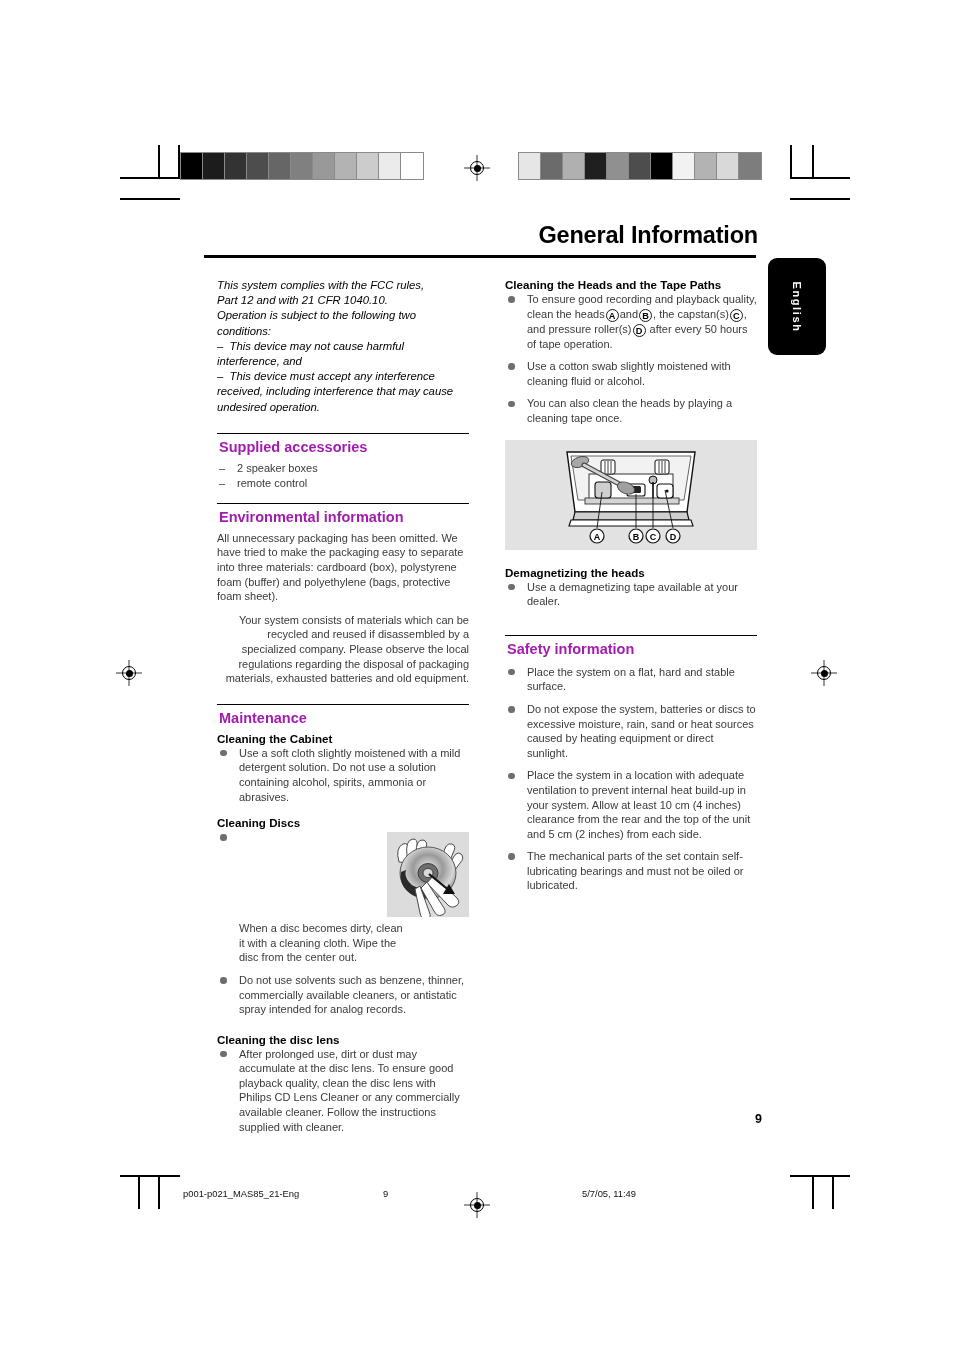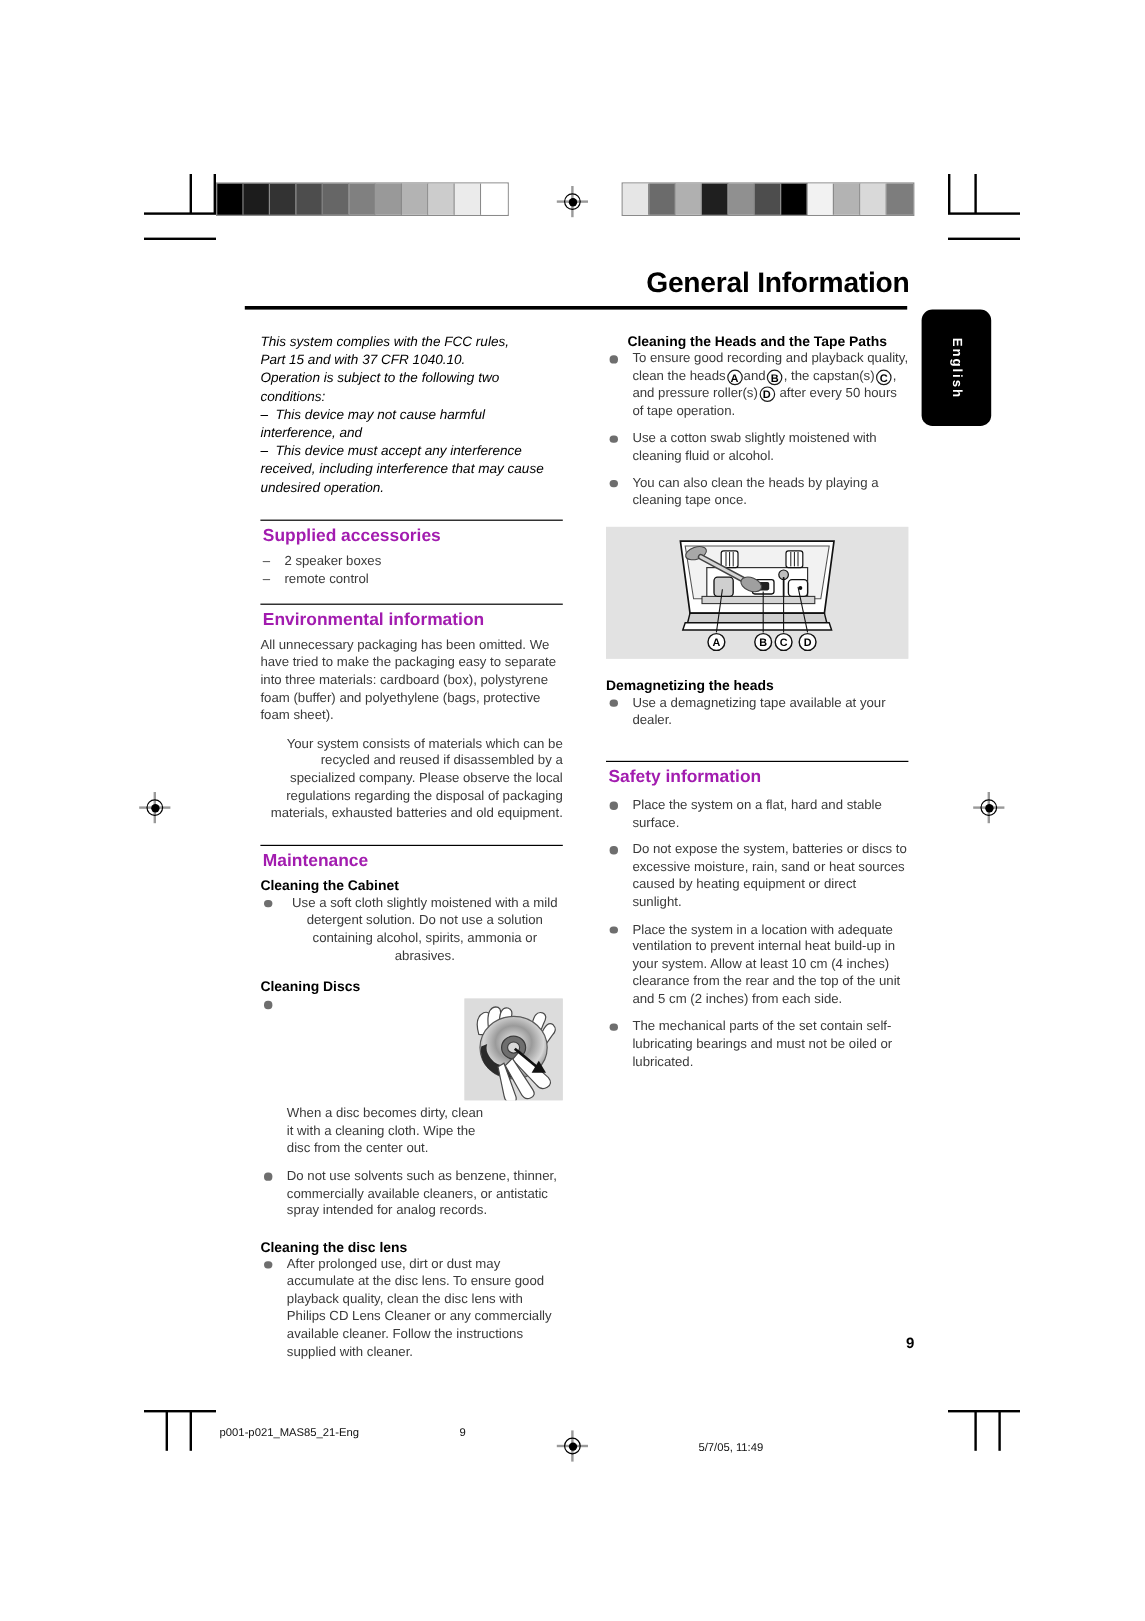--- a/index.html
+++ b/index.html
@@ -211,41 +211,41 @@
 <div id="header-rule"></div>
 
 <div id="language-tab">
   <span class="lbl">English</span>
 </div>
 
 <div class="col" id="col-left">
 
   <div class="fcc">
     <span>This system complies with the FCC rules,</span><br>
-    <span>Part 15 and with 37 CFR 1040.10.</span><br>
+    <span>Part 12 and with 21 CFR 1040.10.</span><br>
     <span>Operation is subject to the following two</span><br>
     <span>conditions:</span><br>
     <span class="dash">–</span>&nbsp;&nbsp;<span>This device may not cause harmful interference, and</span><br>
     <span class="dash">–</span>&nbsp;&nbsp;<span>This device must accept any interference received, including interference that may cause undesired operation.</span>
   </div>
 
   <h2 class="sect"><span class="pad">Supplied accessories</span></h2>
   <ul class="dash">
     <li>2 speaker boxes</li>
     <li>remote control</li>
   </ul>
 
   <h2 class="sect"><span class="pad">Environmental information</span></h2>
   <p class="body">All unnecessary packaging has been omitted. We have tried to make the packaging easy to separate into three materials: cardboard (box), polystyrene foam (buffer) and polyethylene (bags, protective foam sheet).</p>
   <p class="body" style="margin-bottom:18px;text-align:right;">Your system consists of materials which can be recycled and reused if disassembled by a specialized company. Please observe the local regulations regarding the disposal of packaging materials, exhausted batteries and old equipment.</p>
 
   <h2 class="sect"><span class="pad">Maintenance</span></h2>
 
   <h3 class="sub" style="margin-top:2px;">Cleaning the Cabinet</h3>
-  <ul class="bullets" style="margin-bottom:4px;text-align:center;">
+  <ul class="bullets" style="margin-bottom:4px;">
     <li><span class="bul"></span><span>Use a soft cloth slightly moistened with a mild detergent solution. Do not use a solution containing alcohol, spirits, ammonia or abrasives.</span></li>
   </ul>
 
   <h3 class="sub">Cleaning Discs</h3>
 
   <div id="disc-figure">
     <svg viewBox="0 0 82 85" width="82" height="85" aria-hidden="true">
       <defs>
         <radialGradient id="discg" cx="50%" cy="42%" r="60%">
           <stop offset="0%" stop-color="#f2f2f2"></stop>
@@ -290,21 +290,21 @@
   <div style="clear:both;"></div>
 
   <h3 class="sub">Cleaning the disc lens</h3>
   <ul class="bullets">
     <li><span class="bul"></span><span>After prolonged use, dirt or dust may accumulate at the disc lens. To ensure good playback quality, clean the disc lens with Philips CD Lens Cleaner or any commercially available cleaner. Follow the instructions supplied with cleaner.</span></li>
   </ul>
 </div>
 
 <div class="col" id="col-right">
 
-  <h3 class="sub" style="margin-top:0;text-align:center;">Cleaning the Heads and the Tape Paths</h3>
+  <h3 class="sub" style="margin-top:0;">Cleaning the Heads and the Tape Paths</h3>
   <ul class="bullets">
     <li>
       <span class="bul"></span>
       <span>To ensure good recording and playback quality,</span>
       <span>clean the heads</span><span class="circletag">A</span><span>and</span><span class="circletag">B</span><span>, the capstan(s)</span><span class="circletag">C</span><span>,</span>
       <span>and pressure roller(s)</span><span class="circletag">D</span>
       <span>after every 50 hours of tape operation.</span>
     </li>
     <li><span class="bul"></span><span>Use a cotton swab slightly moistened with cleaning fluid or alcohol.</span></li>
     <li><span class="bul"></span><span>You can also clean the heads by playing a cleaning tape once.</span></li>
@@ -386,14 +386,14 @@
     <li><span class="bul"></span><span>Place the system in a location with adequate ventilation to prevent internal heat build-up in your system.  Allow at least 10 cm (4 inches) clearance from the rear and the top of the unit and 5 cm (2 inches) from each side.</span></li>
     <li><span class="bul"></span><span>The mechanical parts of the set contain self-lubricating bearings and must not be oiled or lubricated.</span></li>
   </ul>
 </div>
 
 <div id="page-number">9</div>
 
 <div id="footer">
   <span class="ftxt" style="left:183px; top:3px;">p001-p021_MAS85_21-Eng</span>
   <span class="ftxt" style="left:383px; top:3px;">9</span>
-  <span class="ftxt" style="left:582px; top:15px;">5/7/05, 11:49</span>
+  <span class="ftxt" style="left:582px; top:3px;">5/7/05, 11:49</span>
 </div>
 
 </body></html>

